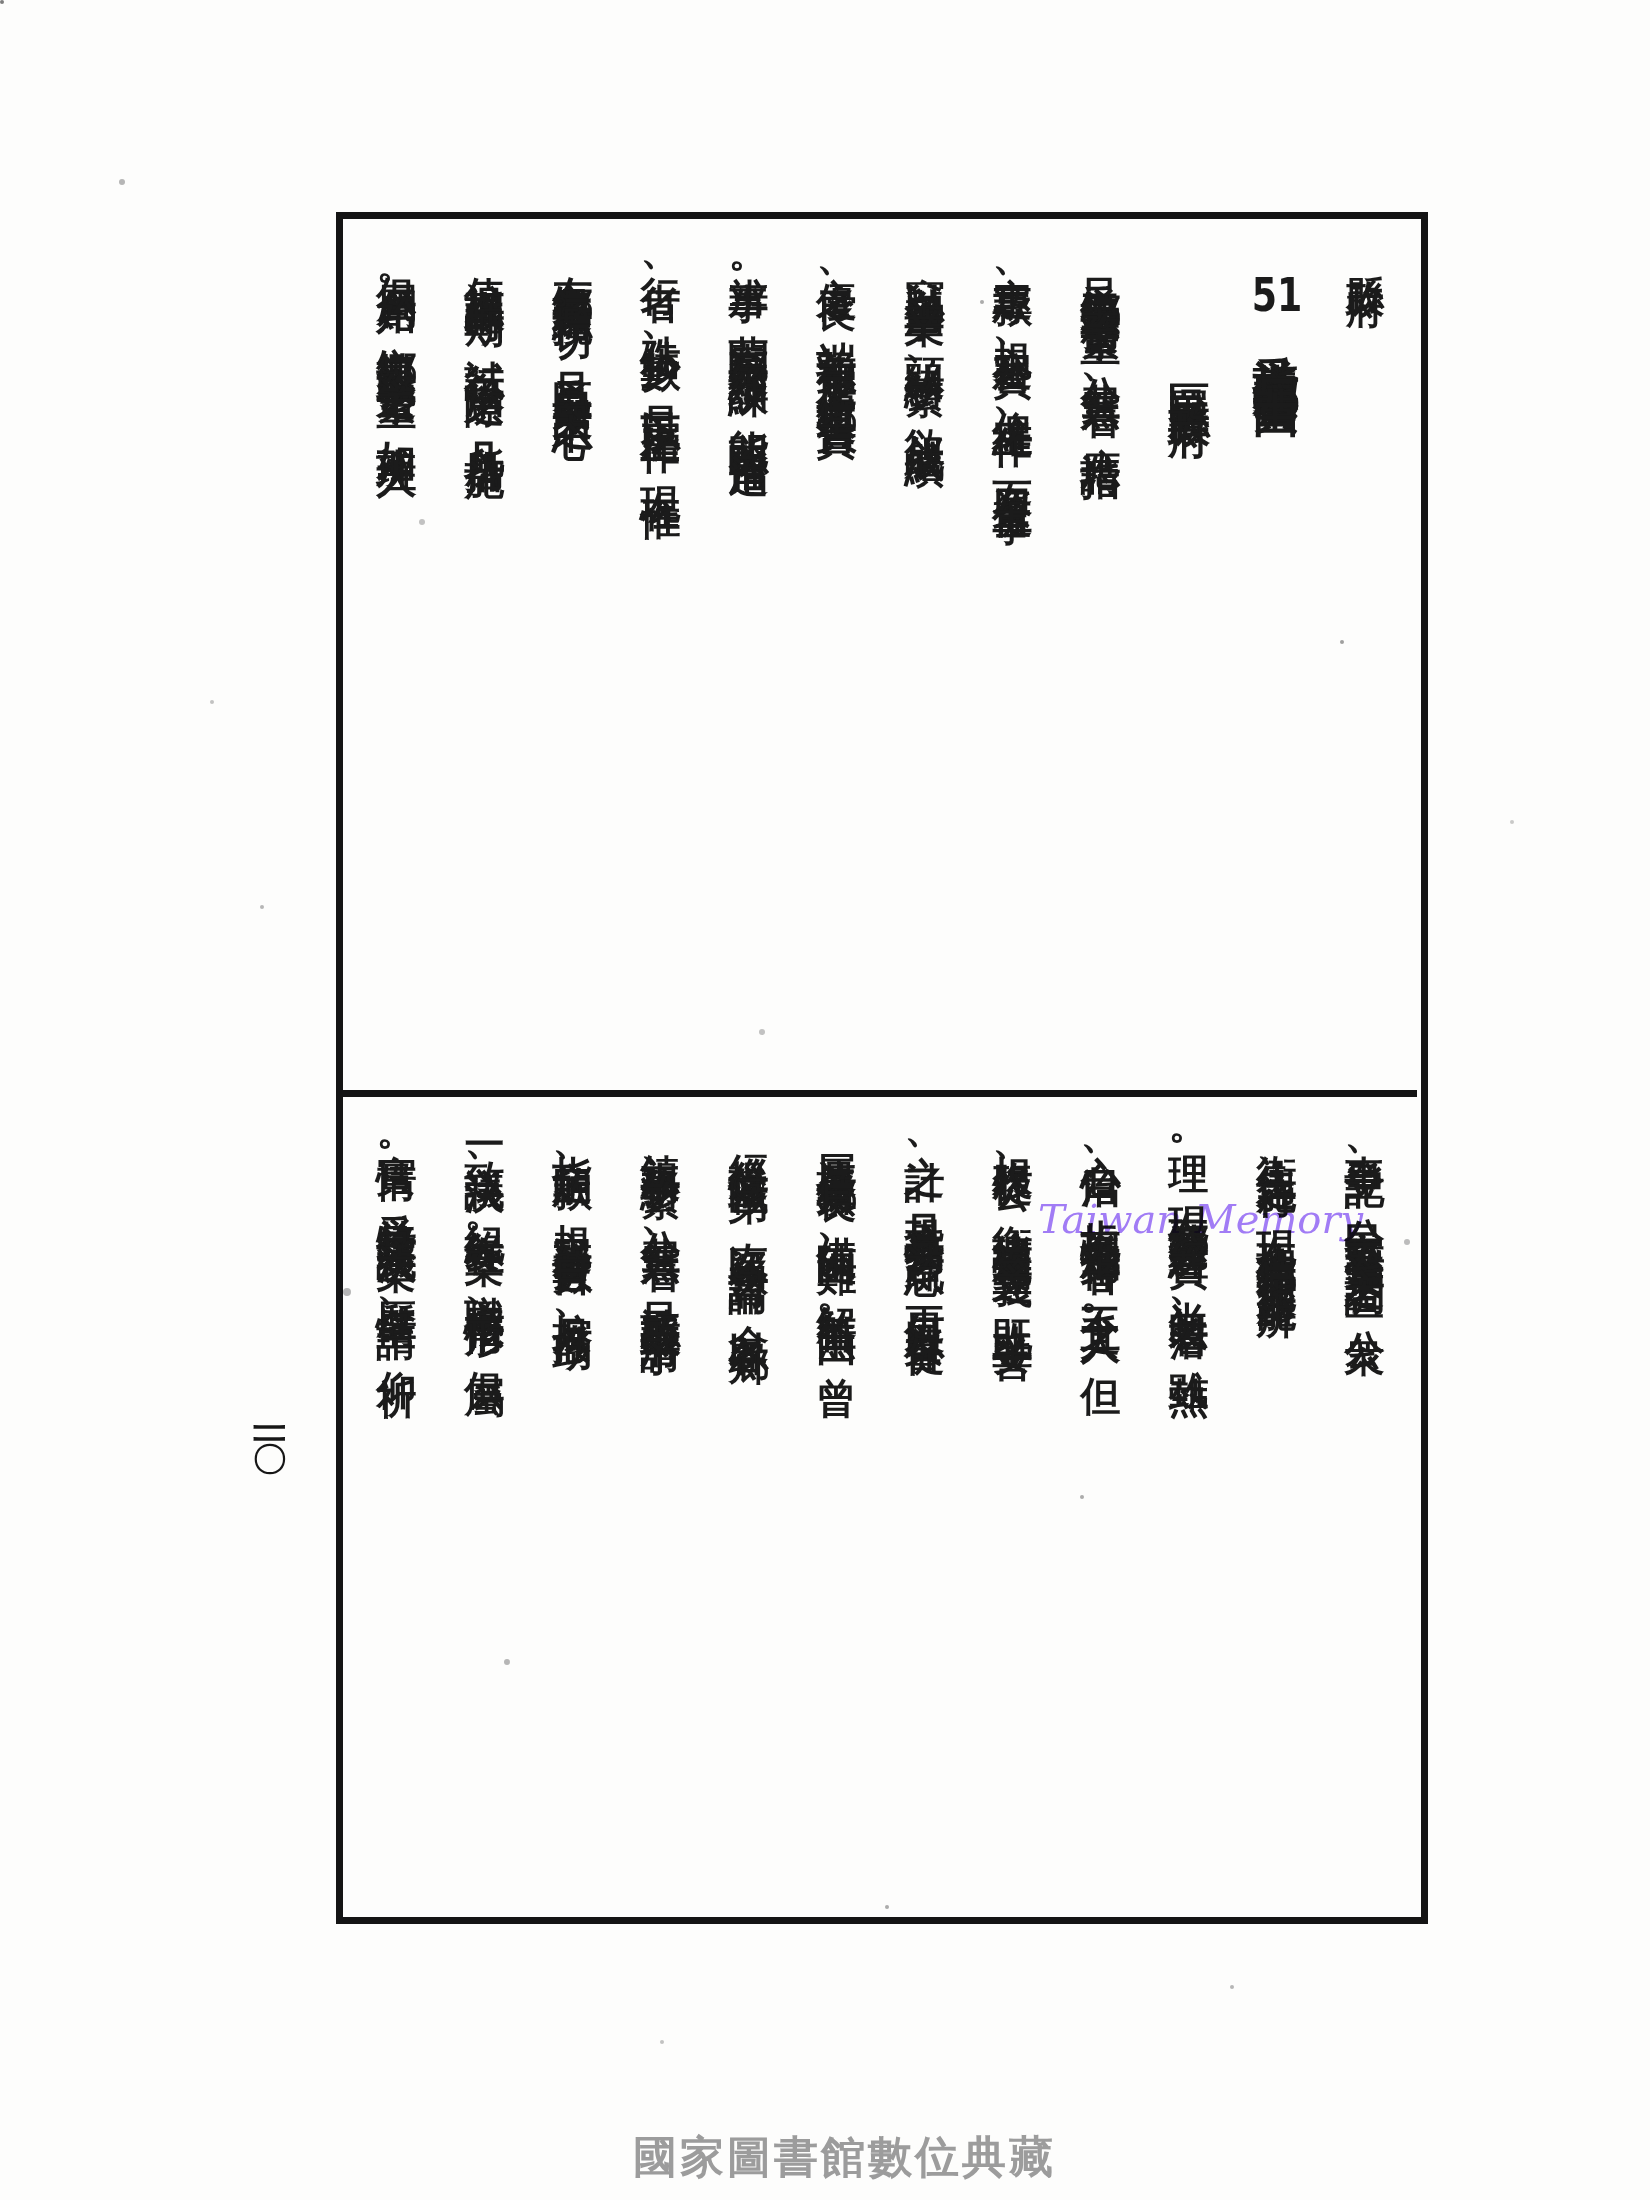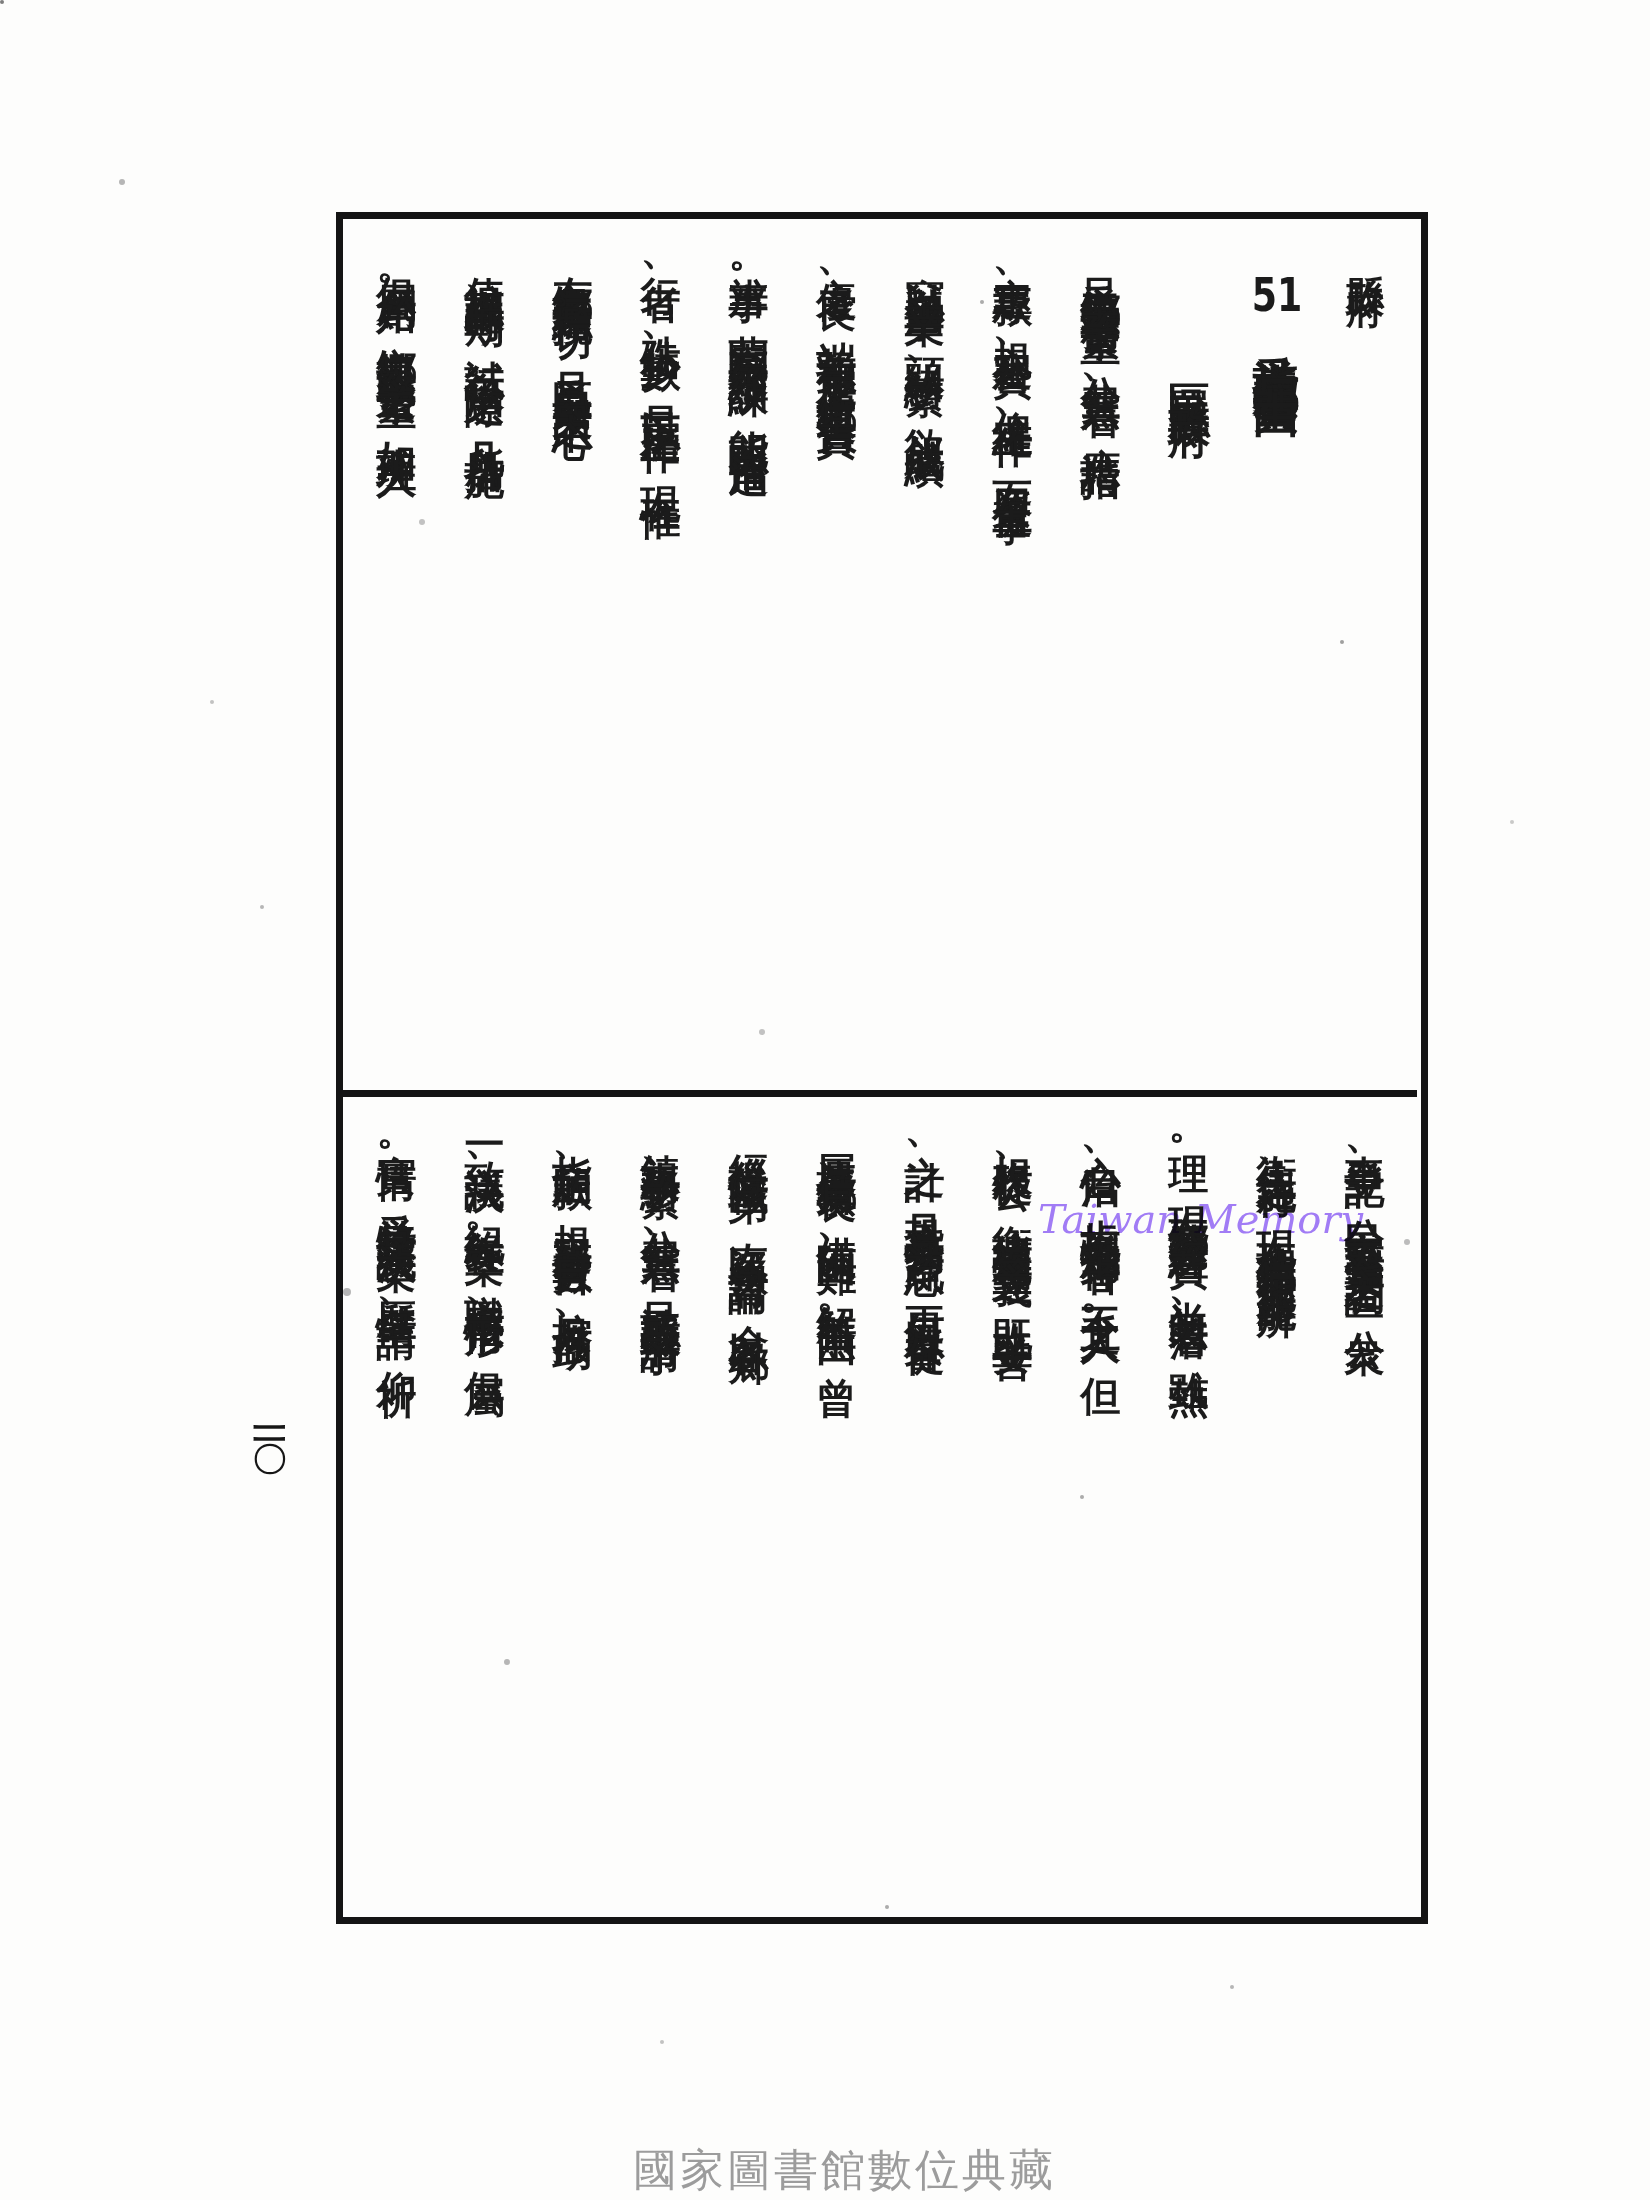--- a/index.html
+++ b/index.html
@@ -66,21 +66,21 @@
   
   .page-num{
     position:absolute;left:244px;top:1410px;
     writing-mode:vertical-rl;text-orientation:upright;
     font-size:34px;font-weight:700;color:#161616;
     letter-spacing:6px;line-height:52px;
   }
   .caption{
     position:absolute;left:633px;top:2128px;
     font-size:44px;color:#9c9c9c;letter-spacing:3px;
-    font-weight:400;white-space:nowrap;margin-top:13px;
+    font-weight:700;white-space:nowrap;
   }
 
   
   .speckles{
     position:absolute;left:0;top:0;width:4px;height:4px;border-radius:50%;
     background:rgba(20,20,20,.55);
     box-shadow:
       120px 180px 0 1px rgba(20,20,20,.30),
       980px 300px 0 0 rgba(20,20,20,.35),
       420px 520px 0 1px rgba(20,20,20,.25),

